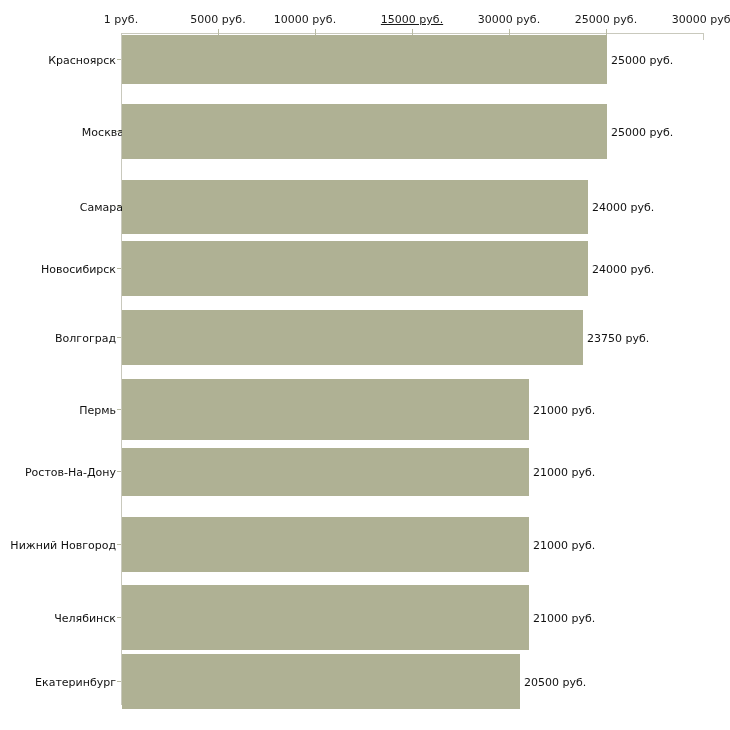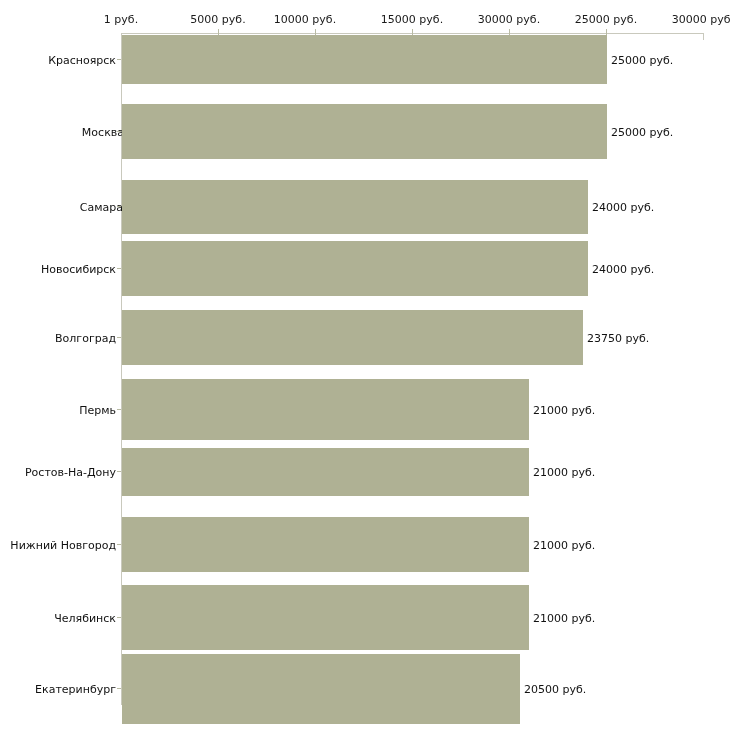--- a/index.html
+++ b/index.html
@@ -119,21 +119,21 @@
       <div class="tick" style="left: 315px;"></div>
       <div class="tick" style="left: 412px;"></div>
       <div class="tick" style="left: 509px;"></div>
       <div class="tick" style="left: 606px;"></div>
       <div class="tick edge" style="left: 703px;"></div>
     </div>
   <div id="xlabels-layer">
       <div class="xlabel" style="left: 121px;">1 руб.</div>
       <div class="xlabel" style="left: 218px;">5000 руб.</div>
       <div class="xlabel" style="left: 298px; margin-left: 7px;">10000 руб.</div>
-      <div class="xlabel" style="left: 412px;">15000 руб.</div>
+      <div class="xlabel" style="left: 412px; text-decoration: underline;">15000 руб.</div>
       <div class="xlabel" style="left: 509px;">30000 руб.</div>
       <div class="xlabel" style="left: 606px;">25000 руб.</div>
       <div class="xlabel" style="left: 703px;">30000 руб.</div>
     </div>
 
   <div id="bars-layer">
       <div class="bar-row" style="top: 35px; height: 49px;">
         <div class="cat-label">Красноярск</div>
         <div class="cat-tick"></div>
         <div class="bar" style="width: 485px; background: rgb(175, 177, 148);"></div>
@@ -180,21 +180,21 @@
         <div class="cat-tick"></div>
         <div class="bar" style="width: 407px; background: rgb(175, 177, 148);"></div>
         <div class="val-label" style="left: 533px;">21000 руб.</div>
       </div>
       <div class="bar-row" style="top: 585px; height: 65px;">
         <div class="cat-label">Челябинск</div>
         <div class="cat-tick"></div>
         <div class="bar" style="width: 407px; background: rgb(175, 177, 148);"></div>
         <div class="val-label" style="left: 533px;">21000 руб.</div>
       </div>
-      <div class="bar-row" style="top: 654px; height: 70px;">
+      <div class="bar-row" style="top: 654px; height: 55px;">
         <div class="cat-label">Екатеринбург</div>
         <div class="cat-tick"></div>
         <div class="bar" style="width: 398px; background: rgb(175, 177, 148);"></div>
         <div class="val-label" style="left: 524px;">20500 руб.</div>
       </div>
     </div>
 
 </div>
 
 </body></html>

